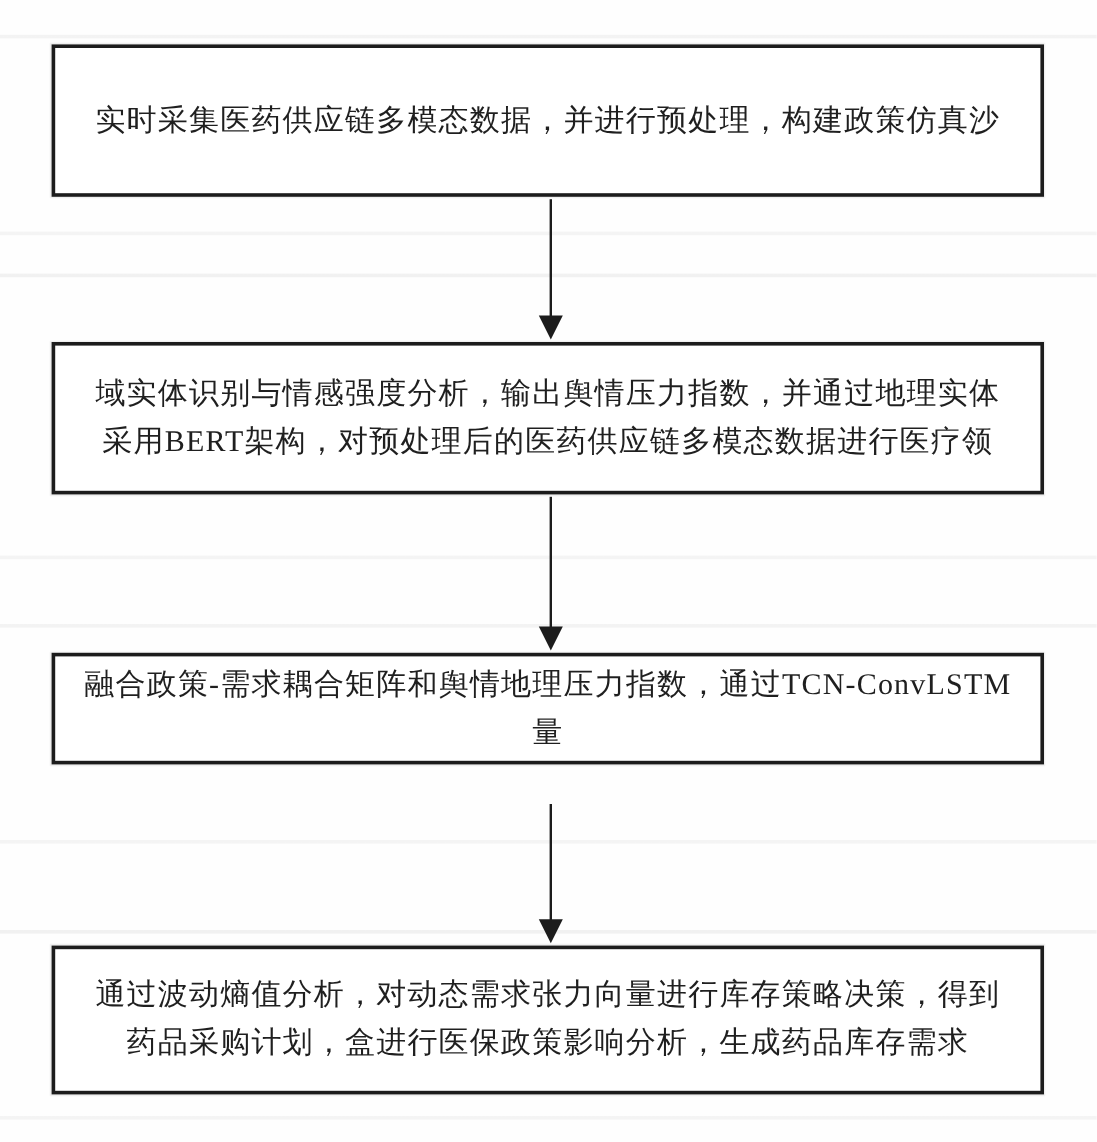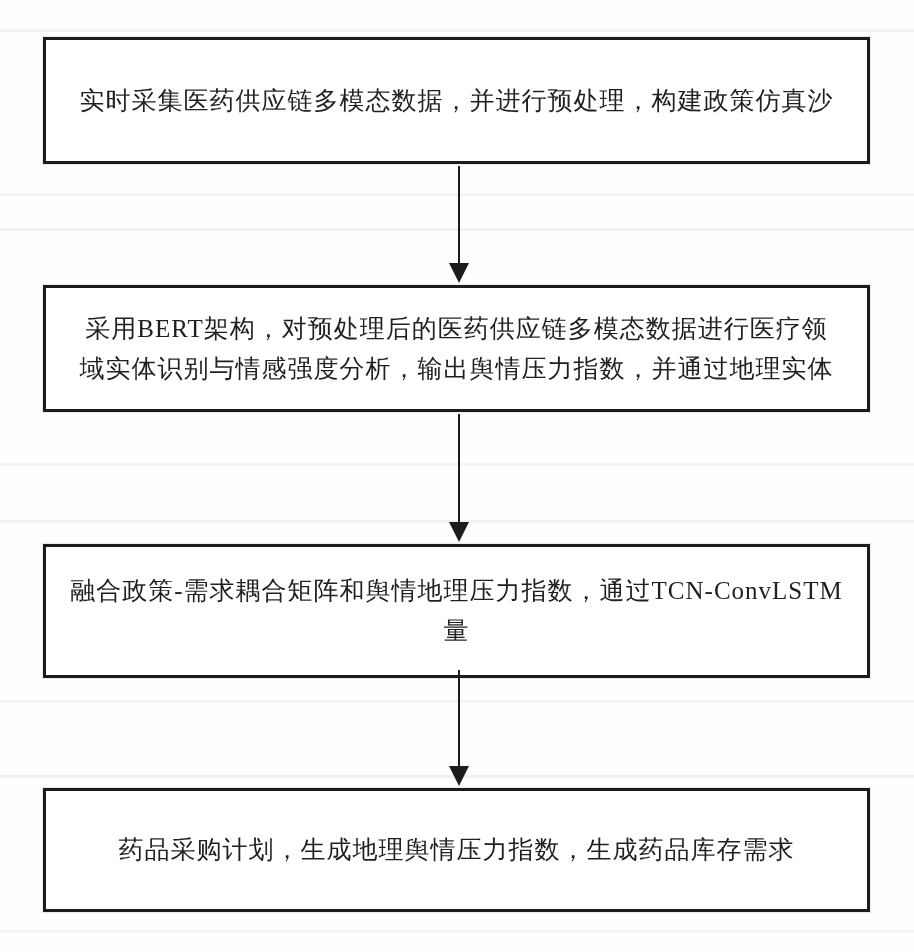--- a/index.html
+++ b/index.html
@@ -37,21 +37,21 @@
     box-sizing: border-box;
     border: 3px solid #1c1c1c;
     background: rgba(255,255,255,0.6);
     display: flex;
     align-items: center;
     justify-content: center;
     box-shadow: 0 0 1px 1px rgba(0,0,0,0.08);
   }
   .box1 { top: 37px;  height: 127px; }
   .box2 { top: 285px; height: 127px; }
-  .box3 { top: 544px; height: 134px; }
+  .box3 { top: 544px; height: 93px; }
   .box4 { top: 788px; height: 124px; }
   .box-text {
     width: 100%;
     padding: 0 8px;
     color: #1f1f1f;
     font-size: 25px;
     line-height: 40px;
     letter-spacing: 1px;
     text-align: center;
   }
@@ -93,22 +93,22 @@
     </div>
   </div>
 
   <div class="connector c1">
     <div class="connector-line"></div>
     <div class="connector-head"></div>
   </div>
 
   <div class="flow-box box2">
     <div class="box-text">
+      <div class="line">域实体识别与情感强度分析，输出舆情压力指数，并通过地理实体</div>
       <div class="line">采用BERT架构，对预处理后的医药供应链多模态数据进行医疗领</div>
-      <div class="line">域实体识别与情感强度分析，输出舆情压力指数，并通过地理实体</div>
     </div>
   </div>
 
   <div class="connector c2">
     <div class="connector-line"></div>
     <div class="connector-head"></div>
   </div>
 
   <div class="flow-box box3">
     <div class="box-text">
@@ -117,17 +117,18 @@
     </div>
   </div>
 
   <div class="connector c3">
     <div class="connector-line"></div>
     <div class="connector-head"></div>
   </div>
 
   <div class="flow-box box4">
     <div class="box-text">
-      <div class="line">药品采购计划，生成地理舆情压力指数，生成药品库存需求</div>
+      <div class="line">通过波动熵值分析，对动态需求张力向量进行库存策略决策，得到</div>
+      <div class="line">药品采购计划，盒进行医保政策影响分析，生成药品库存需求</div>
     </div>
   </div>
 
 </div>
 
 </body></html>

